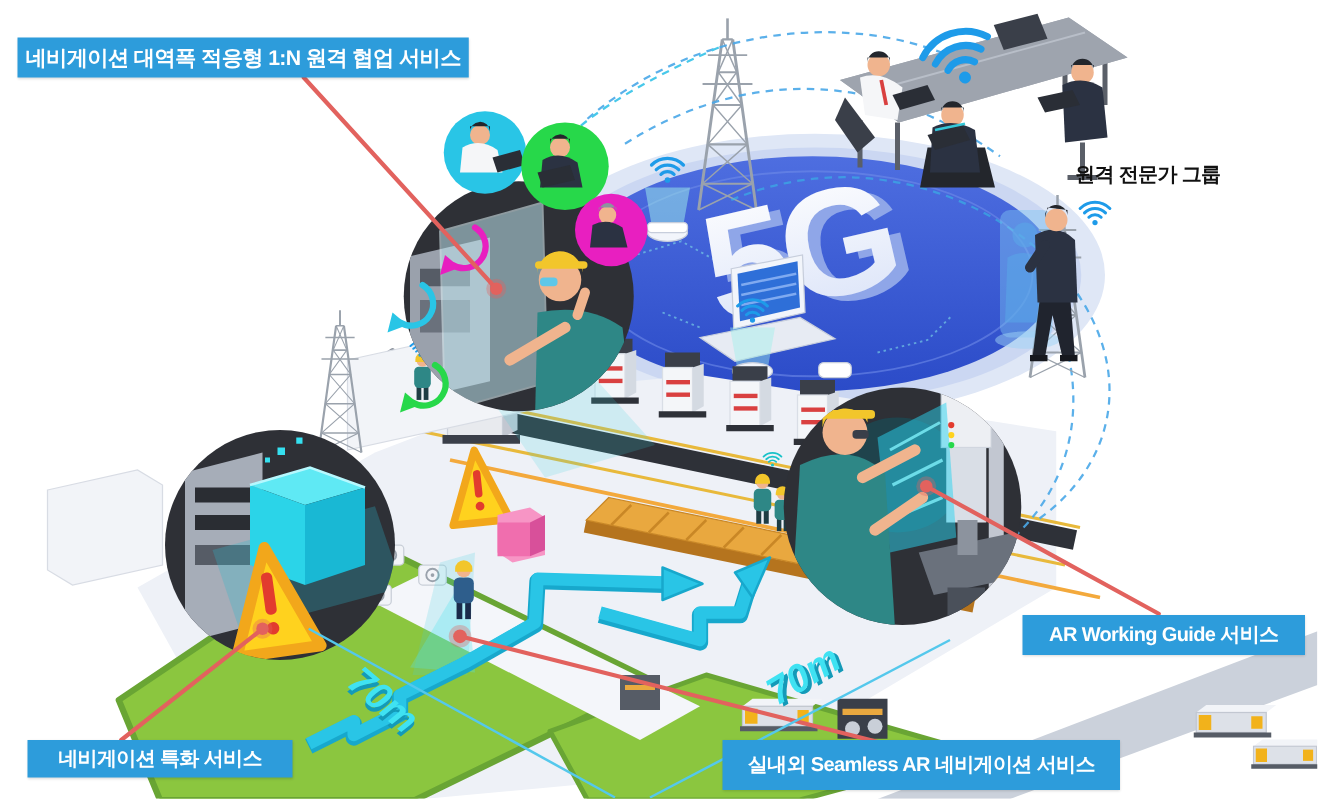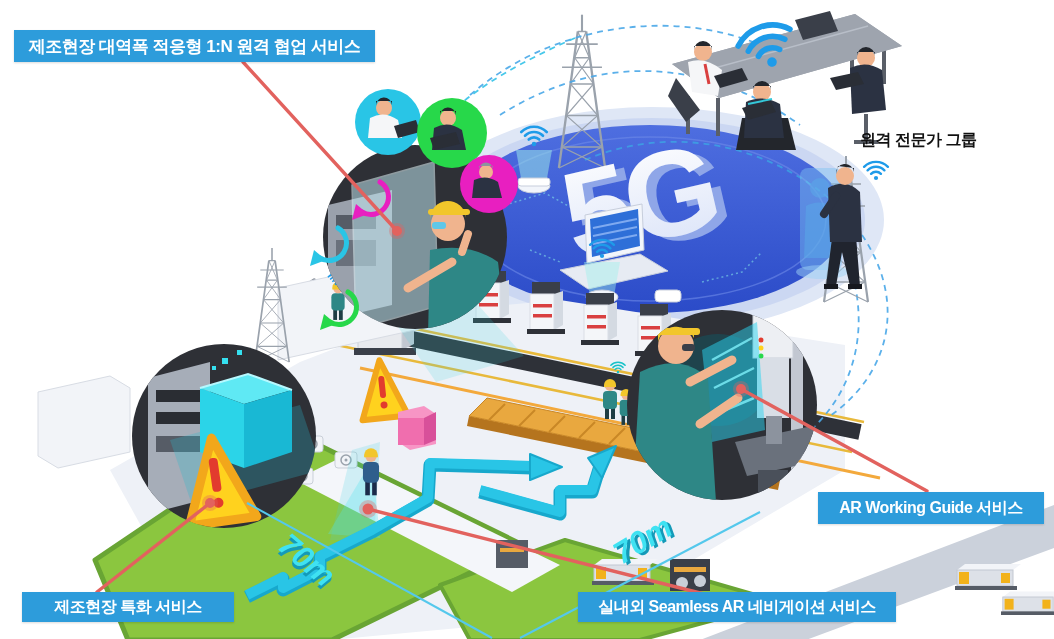--- a/index.html
+++ b/index.html
@@ -4,21 +4,21 @@
 <style>
   html,body{margin:0;padding:0;background:#fff;font-family:"Liberation Sans",sans-serif;}
   .stage{position:relative;width:1054px;height:639px;background:#ffffff;overflow:hidden;}
   .stage svg{position:absolute;left:0;top:0;}
   .svc-label{position:absolute;background:#2D9CDB;color:#fff;font-weight:bold;
     font-size:17px;display:flex;align-items:center;justify-content:center;
     letter-spacing:-0.5px;white-space:nowrap;box-shadow:0 1px 2px rgba(0,0,0,.15);}
   .label-tl{left:14px;top:30px;width:361px;height:32px;}
   .label-ar{left:818px;top:492px;width:226px;height:32px;font-size:16px;}
   .label-mfg{left:22px;top:592px;width:212px;height:30px;font-size:16px;}
-  .label-nav{left:578px;top:592px;width:318px;height:30px;font-size:16px;}
+  .label-nav{left:578px;top:592px;width:318px;height:40px;font-size:16px;}
   .caption-expert{position:absolute;left:860px;top:130px;width:180px;color:#111;
     font-weight:bold;font-size:16px;letter-spacing:-0.5px;}
   text{font-family:"Liberation Sans",sans-serif;}
 </style>
 </head>
 <body>
 
 <div class="stage">
 <svg width="1054" height="639" viewBox="0 0 1054 639">
 <defs>
@@ -408,18 +408,18 @@
     <text x="302" y="571" text-anchor="middle" font-size="31" font-weight="bold" font-style="italic" fill="#149AB8">70m</text>
     <text x="300" y="568" text-anchor="middle" font-size="31" font-weight="bold" font-style="italic" fill="#3FE2F2">70m</text>
   </g>
   <g transform="rotate(-31 648 549)">
     <text x="650" y="552" text-anchor="middle" font-size="31" font-weight="bold" font-style="italic" fill="#149AB8">70m</text>
     <text x="648" y="549" text-anchor="middle" font-size="31" font-weight="bold" font-style="italic" fill="#3FE2F2">70m</text>
   </g>
 </g>
 </svg>
 
-<div class="svc-label label-tl">제조현장 대역폭 적응형 1:N 원격 협업 서비스</div>
+<div class="svc-label label-tl">네비게이션 대역폭 적응형 1:N 원격 협업 서비스</div>
 <div class="svc-label label-ar">AR Working Guide 서비스</div>
-<div class="svc-label label-mfg">제조현장 특화 서비스</div>
+<div class="svc-label label-mfg">네비게이션 특화 서비스</div>
 <div class="svc-label label-nav">실내외 Seamless AR 네비게이션 서비스</div>
 <div class="caption-expert">원격 전문가 그룹</div>
 </div>
 
 </body></html>

